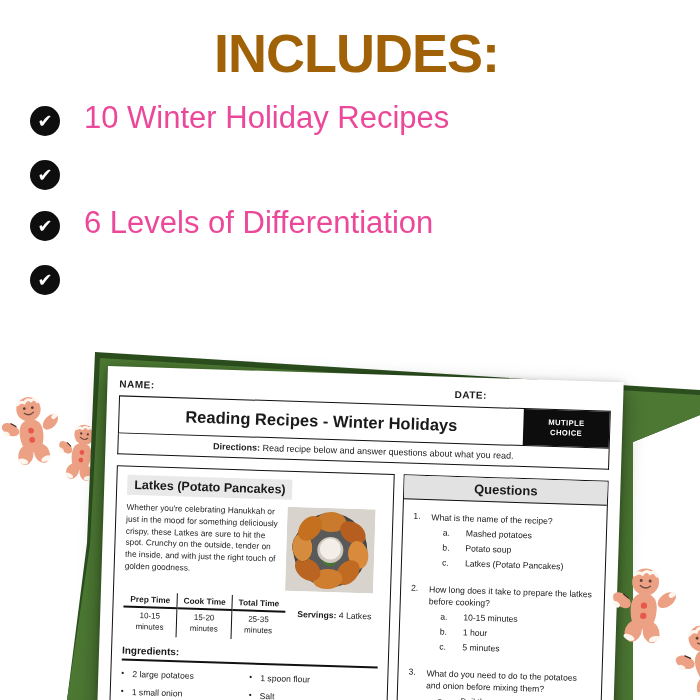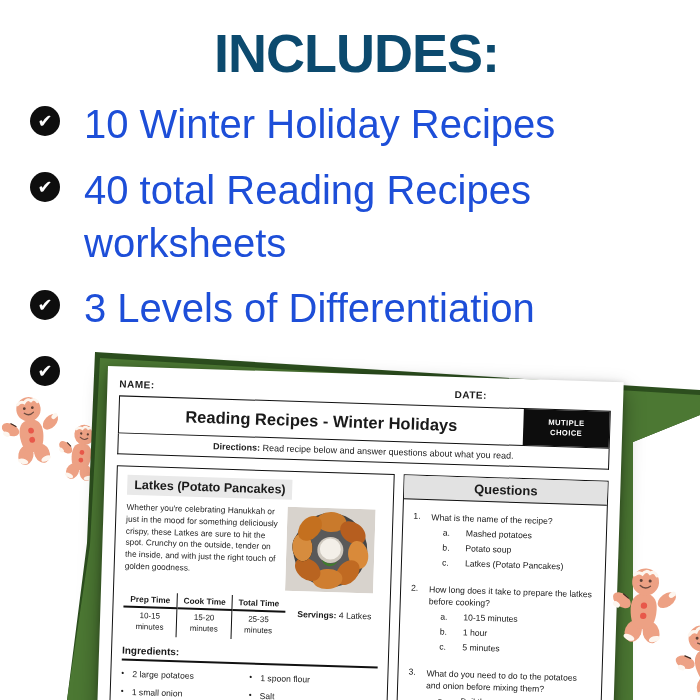--- a/index.html
+++ b/index.html
@@ -2,26 +2,26 @@
 <html><head>
 <meta charset="utf-8">
 <style>
   html,body{margin:0;padding:0;}
   #stage{position:relative;width:700px;height:700px;background:#ffffff;overflow:hidden;
          font-family:"Liberation Sans","DejaVu Sans",sans-serif;color:#1a1a1a;}
 
   
   .includes{position:absolute;left:0;top:0;width:700px;}
   .inc-title{margin:22px 0 14px 13px;text-align:center;font-size:54px;font-weight:bold;
-             letter-spacing:-1px;color:#0c4a6e;}
+             letter-spacing:-1px;color:#a16207;}
   .inc-list{margin-left:30px;}
   .inc-item{display:flex;align-items:flex-start;margin-bottom:13px;}
   .check{flex:none;width:30px;height:30px;border-radius:50%;background:#0e0e0e;color:#fff;
          font-size:18px;font-weight:bold;line-height:30px;text-align:center;margin:8px 24px 0 0;}
-  .inc-text{font-size:40px;line-height:1.32;color:#1d4ed8;max-width:560px;}
+  .inc-text{font-size:31px;line-height:1.32;color:#ec4899;max-width:560px;}
 
   
   .sheet{position:absolute;left:0;top:0;width:700px;height:700px;}
   .sheet-dark{background:#2c4e1e;z-index:2;
     clip-path:polygon(95px 352px,700px 390px,700px 415px,633px 442px,633px 700px,67px 700px,87px 543px);
     filter:drop-shadow(0 6px 8px rgba(0,0,0,.28));}
   .sheet-main{background:#4c7833;z-index:2;
     clip-path:polygon(100px 358px,700px 395px,700px 415px,633px 442px,633px 700px,67px 700px,90px 545px);}
 
   
@@ -122,25 +122,24 @@
 
   <div class="includes">
     <div class="inc-title">INCLUDES:</div>
     <div class="inc-list">
       <div class="inc-item">
         <span class="check">✔</span>
         <span class="inc-text">10 Winter Holiday Recipes</span>
       </div>
       <div class="inc-item">
         <span class="check">✔</span>
-        <span class="inc-text">40 total Reading Recipes worksheets</span>
       </div>
       <div class="inc-item">
         <span class="check">✔</span>
-        <span class="inc-text">3 Levels of Differentiation</span>
+        <span class="inc-text">6 Levels of Differentiation</span>
       </div>
       <div class="inc-item">
         <span class="check">✔</span>
       </div>
     </div>
   </div>
 
   <svg class="gbm z1" style="left:58px;top:406px;width:48px;height:92px;transform:rotate(8deg)">
       <use href="#gbm-sym"></use>
     </svg>

